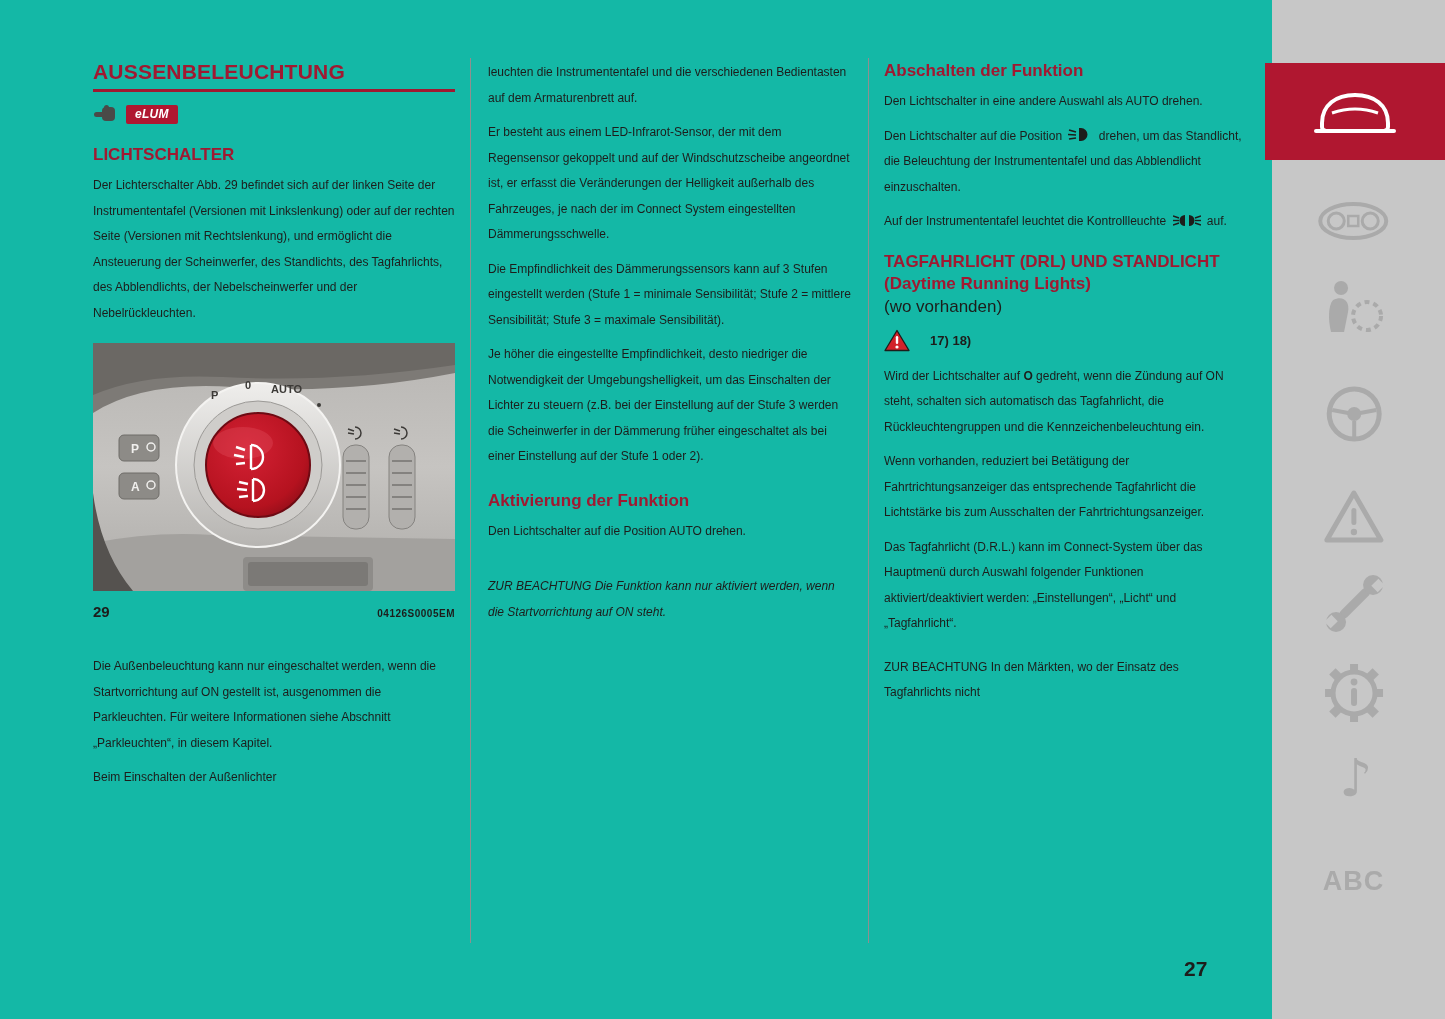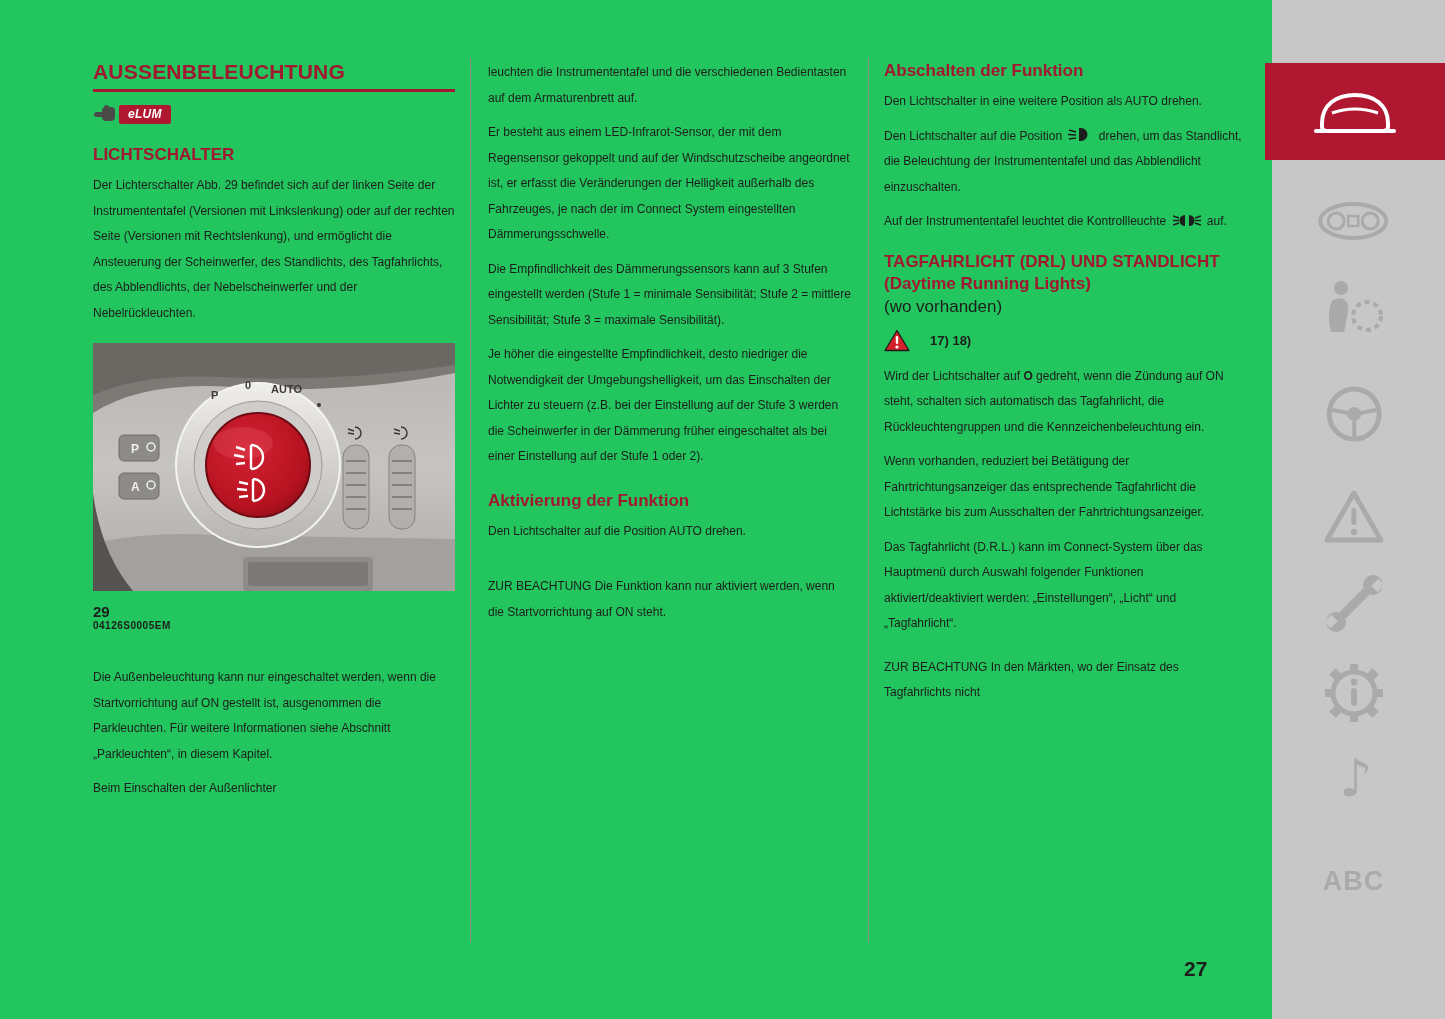--- a/index.html
+++ b/index.html
@@ -1,42 +1,42 @@
 <!DOCTYPE html>
 <html><head>
 <meta charset="utf-8">
 <style>
   html,body {margin:0; padding:0; background:#ffffff;}
   .page {
-    position:relative; width:1445px; height:1019px; background:#22c55e;
+    position:relative; width:1445px; height:1019px; background:#14b8a6;
     font-family:"Liberation Sans", sans-serif; color:#1d1d1b; overflow:hidden;
   }
   
   .col {position:absolute; top:60px;}
   .col1 {left:93px;  width:362px;}
   .col2 {left:488px; width:366px;}
   .col3 {left:884px; width:361px;}
   .vdivider {position:absolute; top:58px; height:885px; width:1px; background:#8f8f8f;}
   .vdiv1 {left:470px;} .vdiv2 {left:868px;}
 
   p.body {font-size:12px; line-height:25.5px; margin:0 0 9px 0;}
   .h-main {font-size:21px; font-weight:700; color:#a01931; letter-spacing:0.2px; margin:0;}
   .title-rule {height:3px; background:#a01931; margin:5px 0 12px 0;}
   .h-caps {font-size:17px; font-weight:700; color:#a01931; margin:10px 0 7px 0; line-height:22px;}
   .h-sub  {font-size:17px; font-weight:700; color:#a01931; margin:12px 0 7px 0; line-height:22px;}
   .h-plain {font-size:17px; color:#1d1d1b; font-weight:400; margin:0 0 8px 0;}
 
-  .badge-row {display:flex; align-items:center; margin:10px 0 20px 0;}
+  .badge-row {display:flex; align-items:center; gap:7px; margin:10px 0 20px 0;}
   .elum-badge {
     background:#b01730; color:#ffffff; font-size:12px; font-weight:700; font-style:italic;
     padding:2px 9px 3px 9px; border-radius:2px; letter-spacing:0.3px;
   }
 
   .figure-box {width:362px; height:248px; margin:8px 0 0 0;}
-  .fig-caption {display:flex; justify-content:space-between; align-items:baseline; margin:8px 0 34px 0;flex-direction:column;}
+  .fig-caption {display:flex; justify-content:space-between; align-items:baseline; margin:8px 0 34px 0;}
   .fig-num  {font-size:15px; font-weight:700;}
   .fig-code {font-size:10px; font-weight:700; letter-spacing:0.5px;}
 
   .warn-row {display:flex; align-items:center; gap:20px; margin:12px 0 12px 0;}
   .warn-refs {font-size:13px; font-weight:700;}
 
   .inline-icon {display:inline-block; vertical-align:-2px; margin:0 3px;}
   .bold-o {font-weight:700;}
 
   
@@ -160,28 +160,28 @@
 
   <div class="vdivider vdiv1"></div>
 
   <div class="col col2">
     <p class="body">leuchten die Instrumententafel und die verschiedenen Bedientasten auf dem Armaturenbrett auf.</p>
     <p class="body">Er besteht aus einem LED-Infrarot-Sensor, der mit dem Regensensor gekoppelt und auf der Windschutzscheibe angeordnet ist, er erfasst die Veränderungen der Helligkeit außerhalb des Fahrzeuges, je nach der im Connect System eingestellten Dämmerungsschwelle.</p>
     <p class="body">Die Empfindlichkeit des Dämmerungssensors kann auf 3 Stufen eingestellt werden (Stufe 1 = minimale Sensibilität; Stufe 2 = mittlere Sensibilität; Stufe 3 = maximale Sensibilität).</p>
     <p class="body">Je höher die eingestellte Empfindlichkeit, desto niedriger die Notwendigkeit der Umgebungshelligkeit, um das Einschalten der Lichter zu steuern (z.B. bei der Einstellung auf der Stufe 3 werden die Scheinwerfer in der Dämmerung früher eingeschaltet als bei einer Einstellung auf der Stufe 1 oder 2).</p>
     <div class="h-sub" style="margin-top:20px;">Aktivierung der Funktion</div>
     <p class="body">Den Lichtschalter auf die Position AUTO drehen.</p>
-    <p class="body" style="margin-top:30px;">ZUR BEACHTUNG Die Funktion kann nur aktiviert werden, wenn die Startvorrichtung auf ON steht.</p>
+    <p class="body" style="margin-top:30px;font-style:italic;">ZUR BEACHTUNG Die Funktion kann nur aktiviert werden, wenn die Startvorrichtung auf ON steht.</p>
   </div>
 
   <div class="vdivider vdiv2"></div>
 
   <div class="col col3">
     <div class="h-sub" style="margin-top:0;">Abschalten der Funktion</div>
-    <p class="body">Den Lichtschalter in eine weitere Position als AUTO drehen.</p>
+    <p class="body">Den Lichtschalter in eine andere Auswahl als AUTO drehen.</p>
 
     <p class="body">
       <span>Den Lichtschalter auf die Position</span>
       <svg class="inline-icon" width="24" height="15" viewBox="0 0 24 15">
         <path d="M13 1 a6.5 6.5 0 0 1 0 13 h-2 v-13 z" fill="#1d1d1b"></path>
         <g stroke="#1d1d1b" stroke-width="1.6">
           <line x1="1" y1="3" x2="8" y2="5"></line>
             <line x1="0" y1="7.5" x2="8" y2="8"></line>
             <line x1="1" y1="12" x2="8" y2="11"></line>
         </g>

